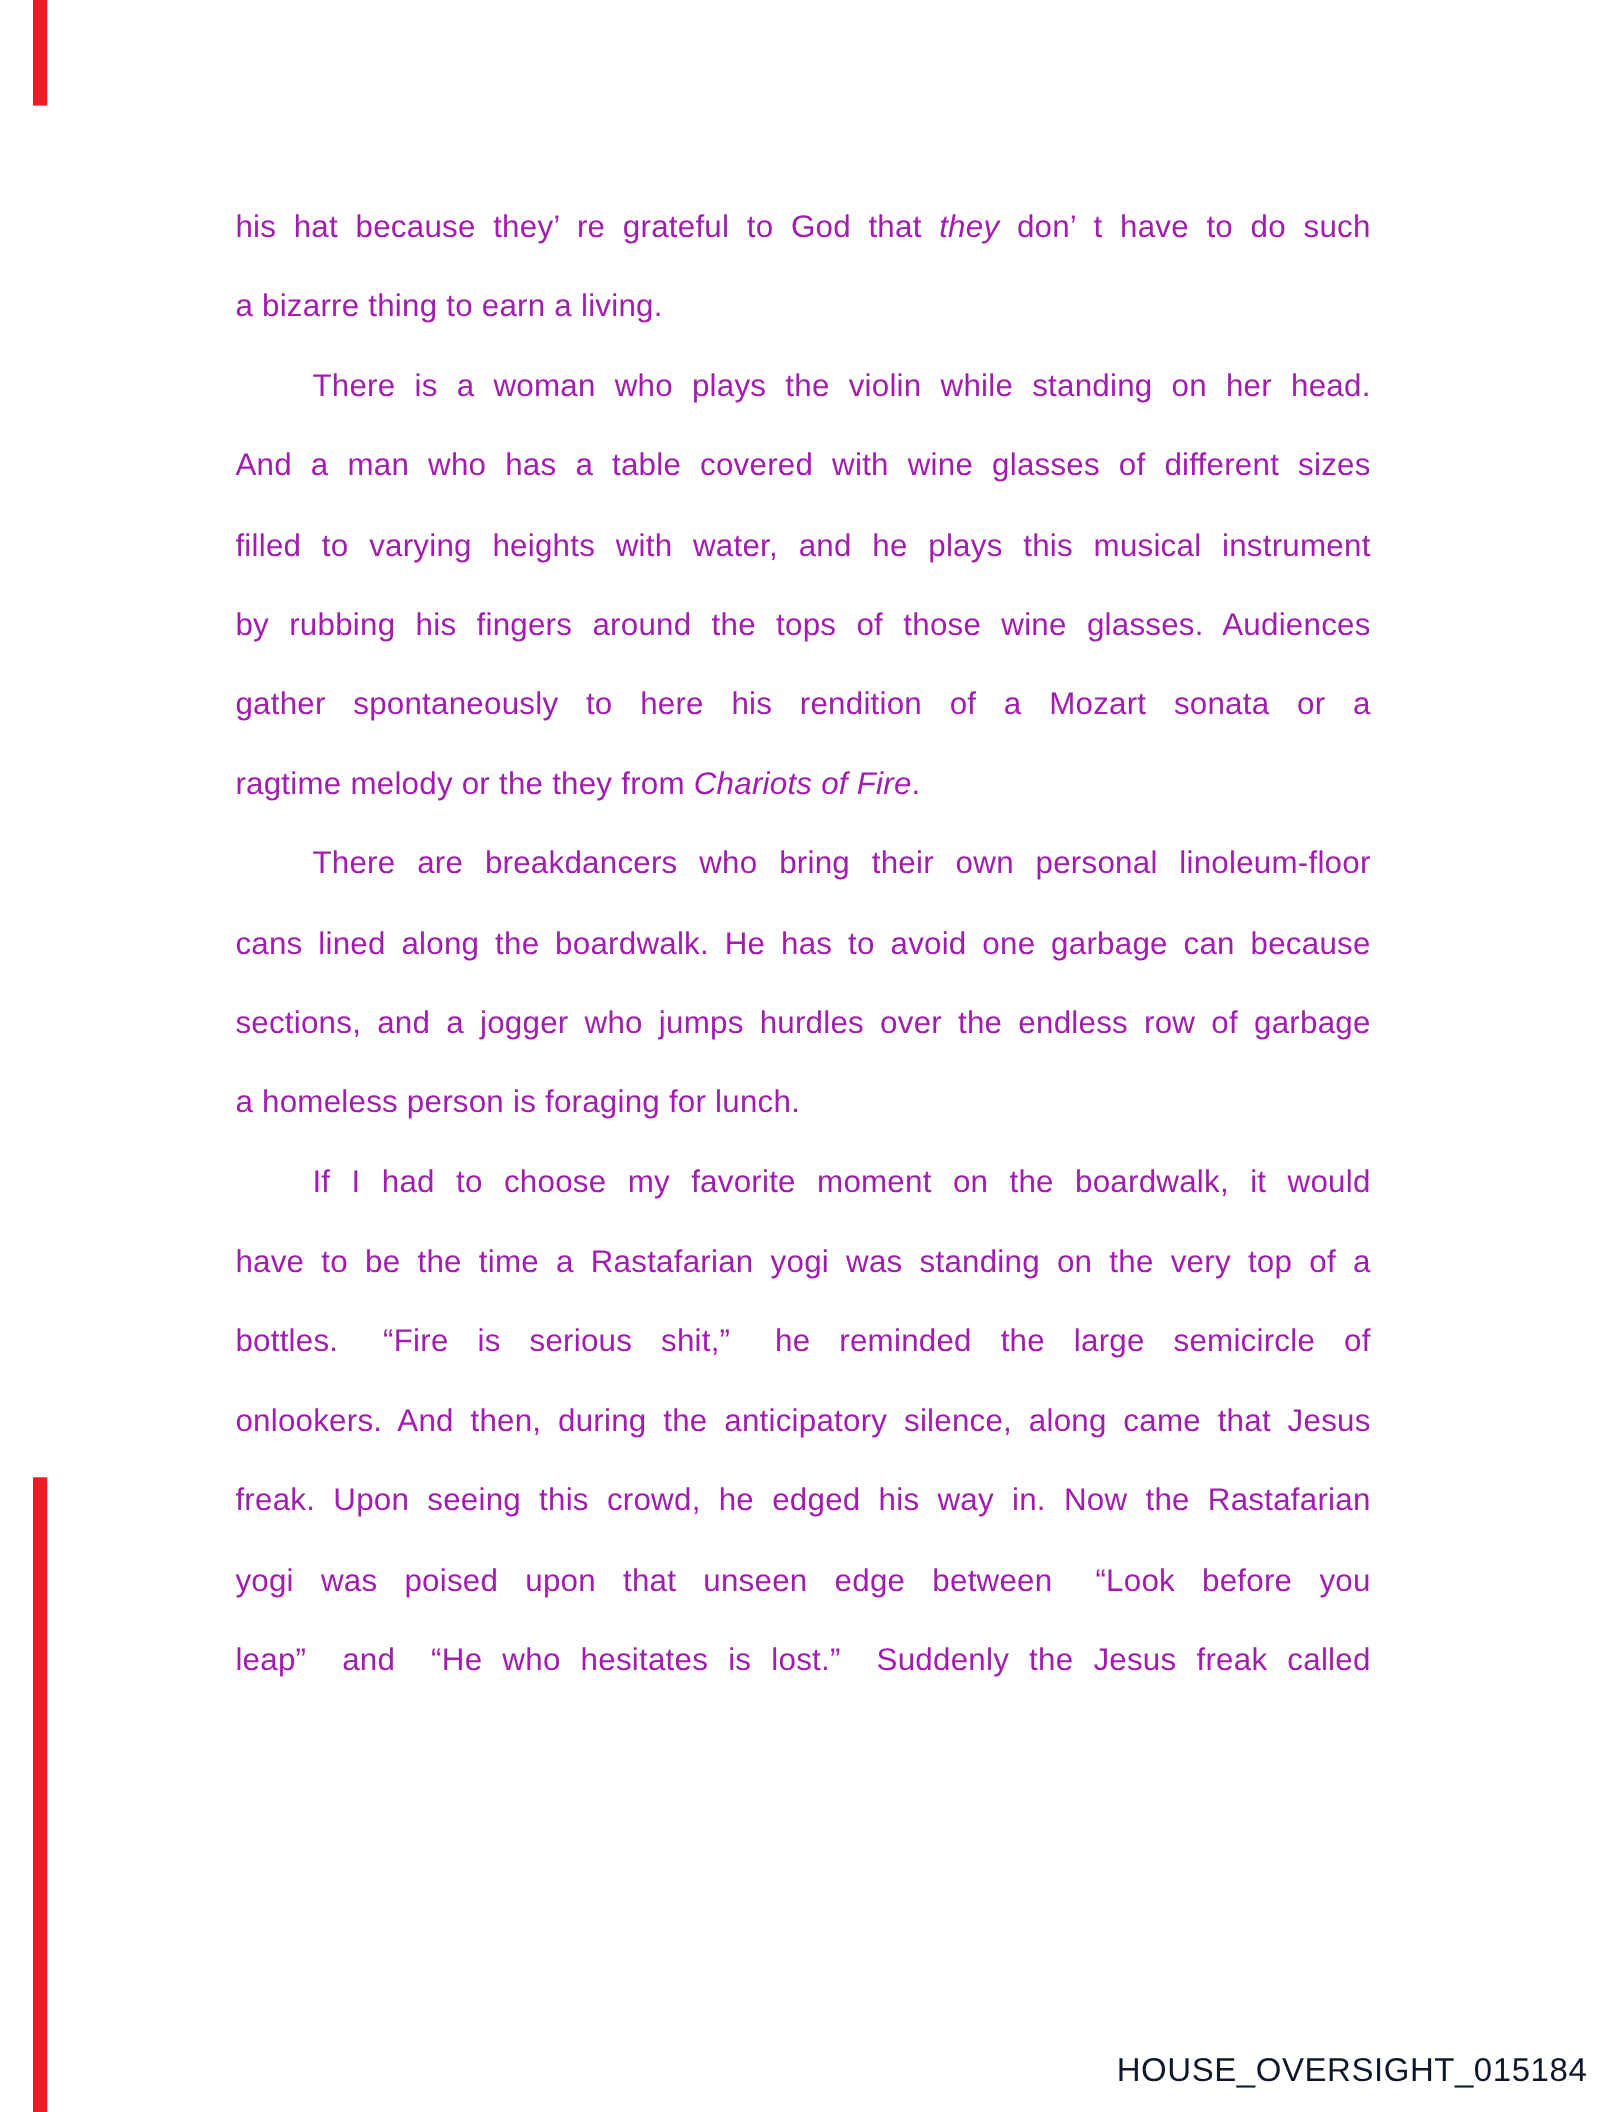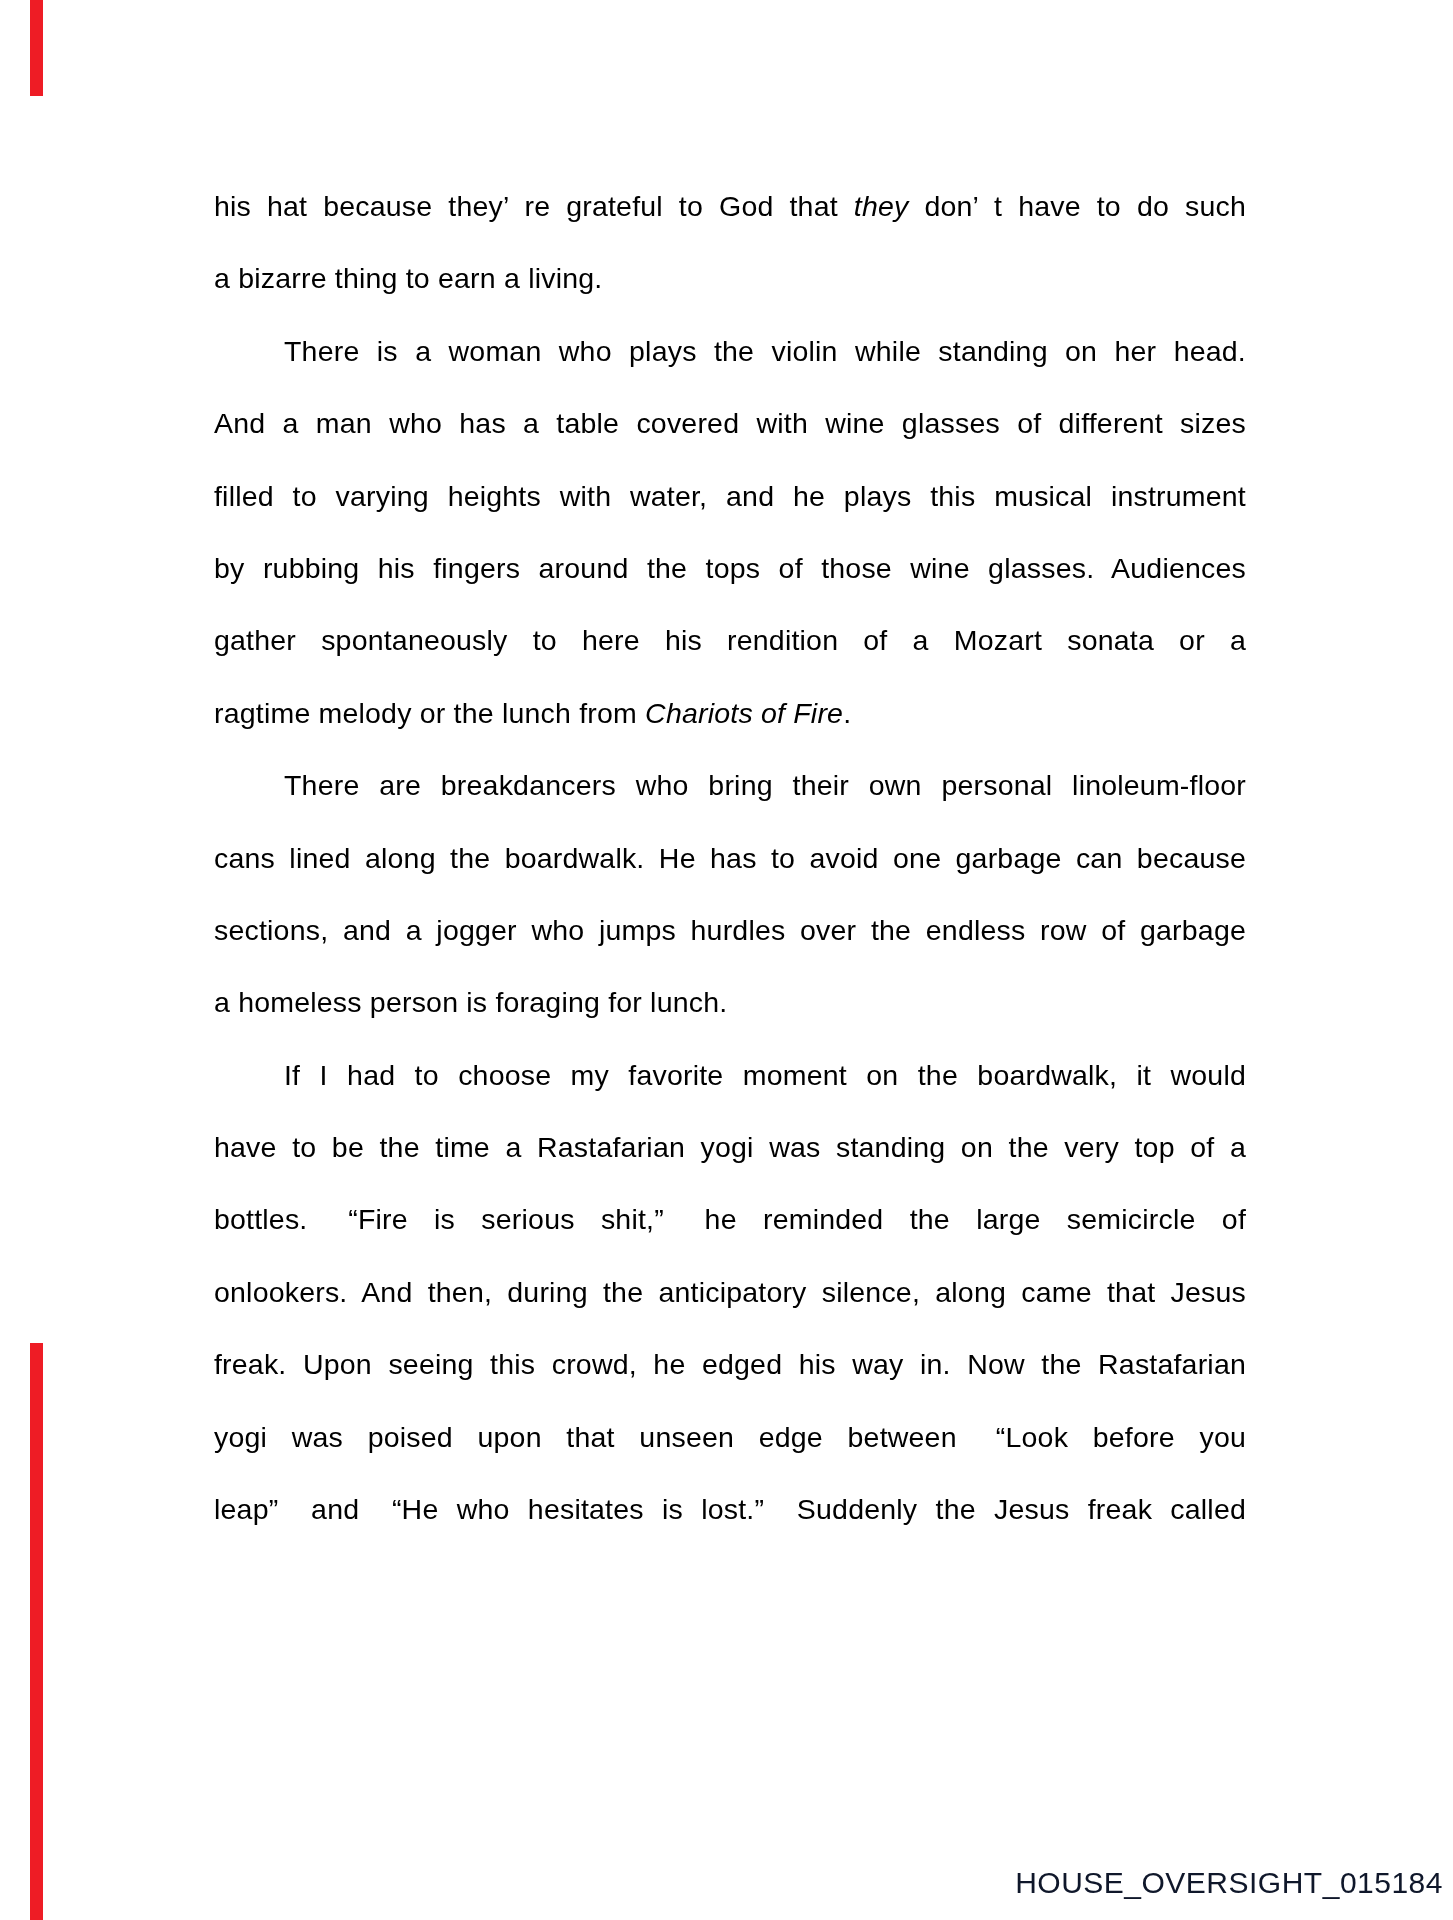--- a/index.html
+++ b/index.html
@@ -57,29 +57,29 @@
     color: #0f172a;
     letter-spacing: 0.5px;
   }
 </style>
 </head>
 <body>
 
 <div class="page">
   <div class="edge-mark top" style="background: rgb(238, 28, 37);"></div>
   <div class="edge-mark bottom" style="background: rgb(238, 28, 37);"></div>
-  <div class="text-block" style="color: #000000;">
+  <div class="text-block" style="color: #a21caf;">
       <div class="line"><span>his hat because they’ re grateful to God that </span><span class="it">they</span><span> don’ t have to do such</span></div>
       <div class="line last"><span>a bizarre thing to earn a living.</span></div>
       <div class="line ind"><span>There is a woman who plays the violin while standing on her head.</span></div>
       <div class="line"><span>And a man who has a table covered with wine glasses of different sizes</span></div>
       <div class="line"><span>filled to varying heights with water, and he plays this musical instrument</span></div>
       <div class="line"><span>by rubbing his fingers around the tops of those wine glasses. Audiences</span></div>
       <div class="line"><span>gather spontaneously to here his rendition of a Mozart sonata or a</span></div>
-      <div class="line last"><span>ragtime melody or the lunch from </span><span class="it">Chariots of Fire</span><span>.</span></div>
+      <div class="line last"><span>ragtime melody or the they from </span><span class="it">Chariots of Fire</span><span>.</span></div>
       <div class="line ind"><span>There are breakdancers who bring their own personal linoleum-floor</span></div>
       <div class="line"><span>cans lined along the boardwalk. He has to avoid one garbage can because</span></div>
       <div class="line"><span>sections, and a jogger who jumps hurdles over the endless row of garbage</span></div>
       <div class="line last"><span>a homeless person is foraging for lunch.</span></div>
       <div class="line ind"><span>If I had to choose my favorite moment on the boardwalk, it would</span></div>
       <div class="line"><span>have to be the time a Rastafarian yogi was standing on the very top of a</span></div>
       <div class="line"><span>bottles.  “Fire is serious shit,”  he reminded the large semicircle of</span></div>
       <div class="line"><span>onlookers. And then, during the anticipatory silence, along came that Jesus</span></div>
       <div class="line"><span>freak. Upon seeing this crowd, he edged his way in. Now the Rastafarian</span></div>
       <div class="line"><span>yogi was poised upon that unseen edge between  “Look before you</span></div>

